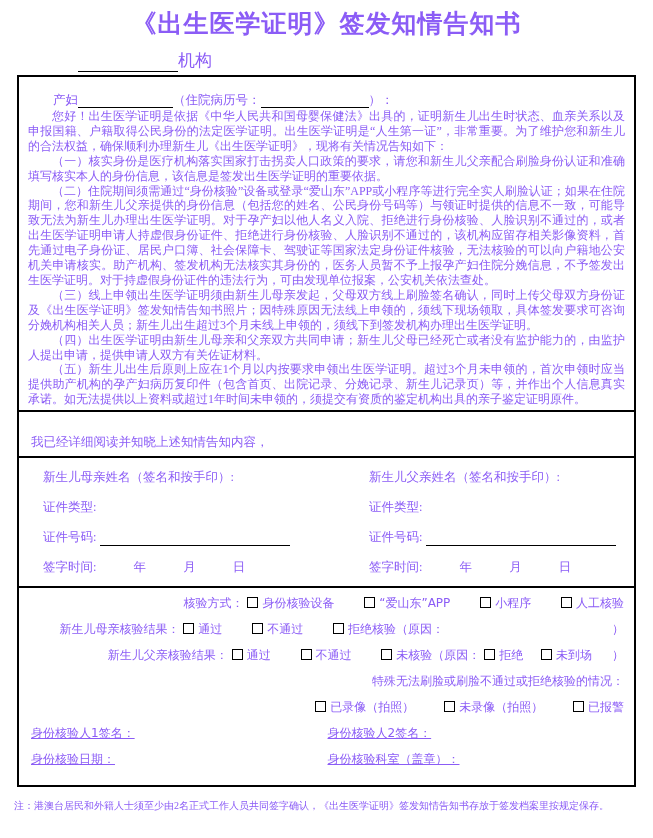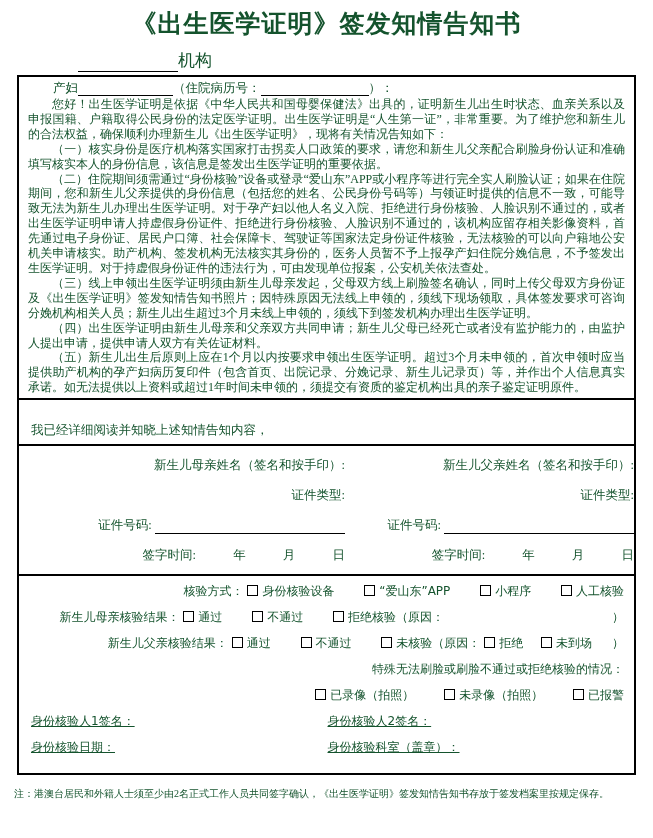--- a/index.html
+++ b/index.html
@@ -1,33 +1,33 @@
 <!DOCTYPE html>
 <html><head>
 <meta charset="utf-8">
 <style>
   * { margin:0; padding:0; box-sizing:border-box; }
   html,body { background:#ffffff; }
   .page {
-    width:653px; height:838px; margin:0 auto; background:#fff; color:#14532d;
+    width:653px; height:838px; margin:0 auto; background:#fff; color:#8b5cf6;
     font-family:"Liberation Serif","DejaVu Serif",serif; overflow:hidden; position:relative;
   }
   .doc-title {
     text-align:center; font-size:25px; font-weight:bold; letter-spacing:1px;
     padding-top:7px; font-family:"DejaVu Sans","Liberation Sans",sans-serif;
   }
   .org-line { margin:9px 0 3px 78px; font-size:17px; }
   .blank { display:inline-block; border-bottom:1px solid #000; height:15px; vertical-align:bottom; }
   .w95 { width:95px; } .w100 { width:100px; } .w110 { width:108px; } .w190 { width:190px; }
   .main-box { margin:3px 17px 0 17px; border:2px solid #000; }
-  .text-section { padding:4px 9px 3px 9px; font-size:12px; line-height:14.9px; text-align:justify; }
+  .text-section { padding:16px 9px 3px 9px; font-size:12px; line-height:14.9px; text-align:justify; }
   .intro-line { padding-left:2em; font-size:12.5px; margin-bottom:1px; }
   .body-para { text-indent:2em; }
   .confirm-section { border-top:2px solid #000; padding:22px 10px 5px 12px; font-size:12.5px; }
-  .sig-section { border-top:2px solid #000; padding:2px 0 6px 0; font-size:12.5px;text-align:right; }
+  .sig-section { border-top:2px solid #000; padding:2px 0 6px 0; font-size:12.5px; }
   .sig-grid { display:grid; grid-template-columns:53% 47%; }
   .sig-row { padding:9px 0 0 24px; height:30px; white-space:nowrap; }
   .ymd { margin-left:34px; }
   .verify-section { border-top:2px solid #000; padding:7px 10px 9px 12px; font-size:12.5px; font-family:"DejaVu Sans","Liberation Sans",sans-serif; font-size:12px; }
   .v-row { margin:0 0 9px 0; white-space:nowrap;text-align:right; }
   .v-row:last-child { margin-bottom:0; }
   .cb { display:inline-block; width:11px; height:11px; border:1px solid #000; margin-right:4px; vertical-align:-1px; background:#fff; }
   .gap { margin-left:26px; } .gap-sm { margin-left:14px; }
   .spacer170 { display:inline-block; width:168px; }
   .spacer20 { display:inline-block; width:20px; }

